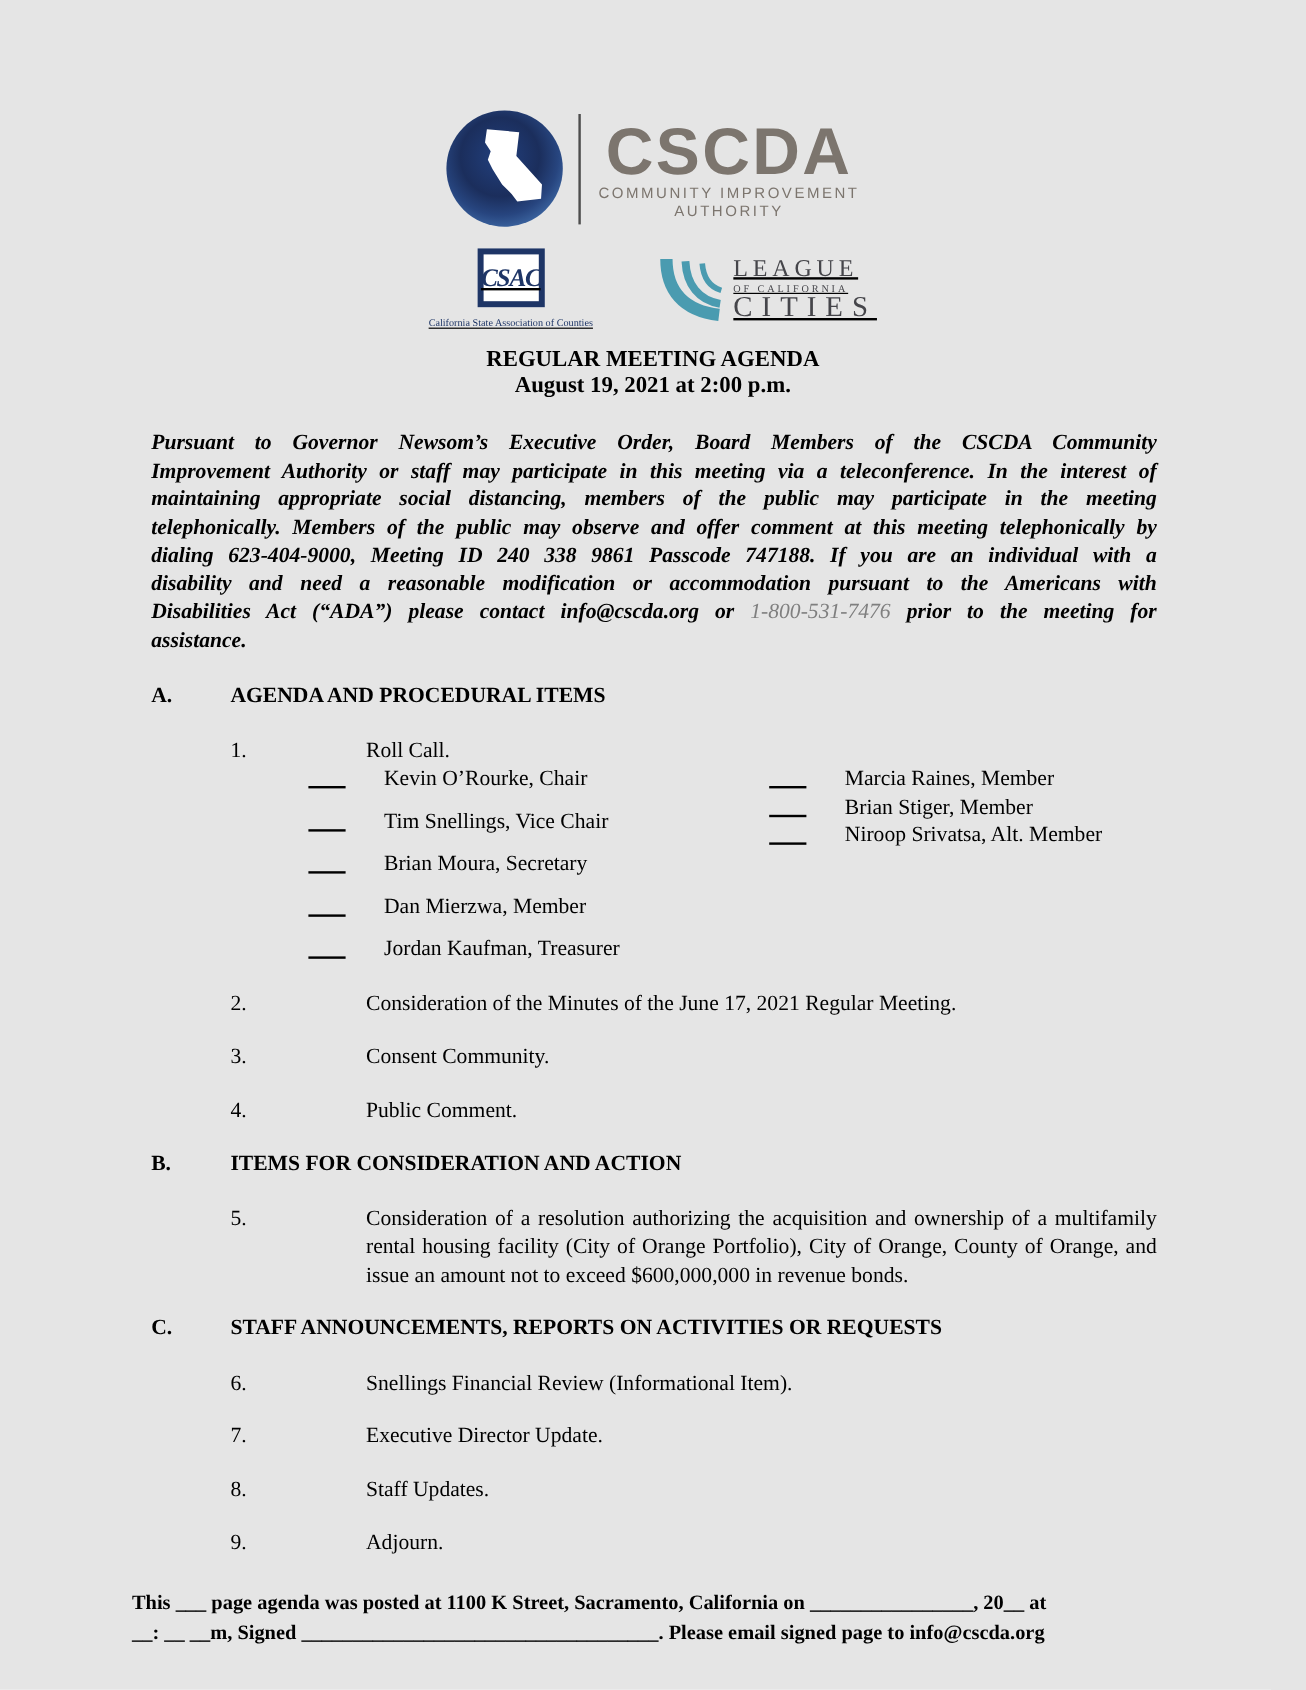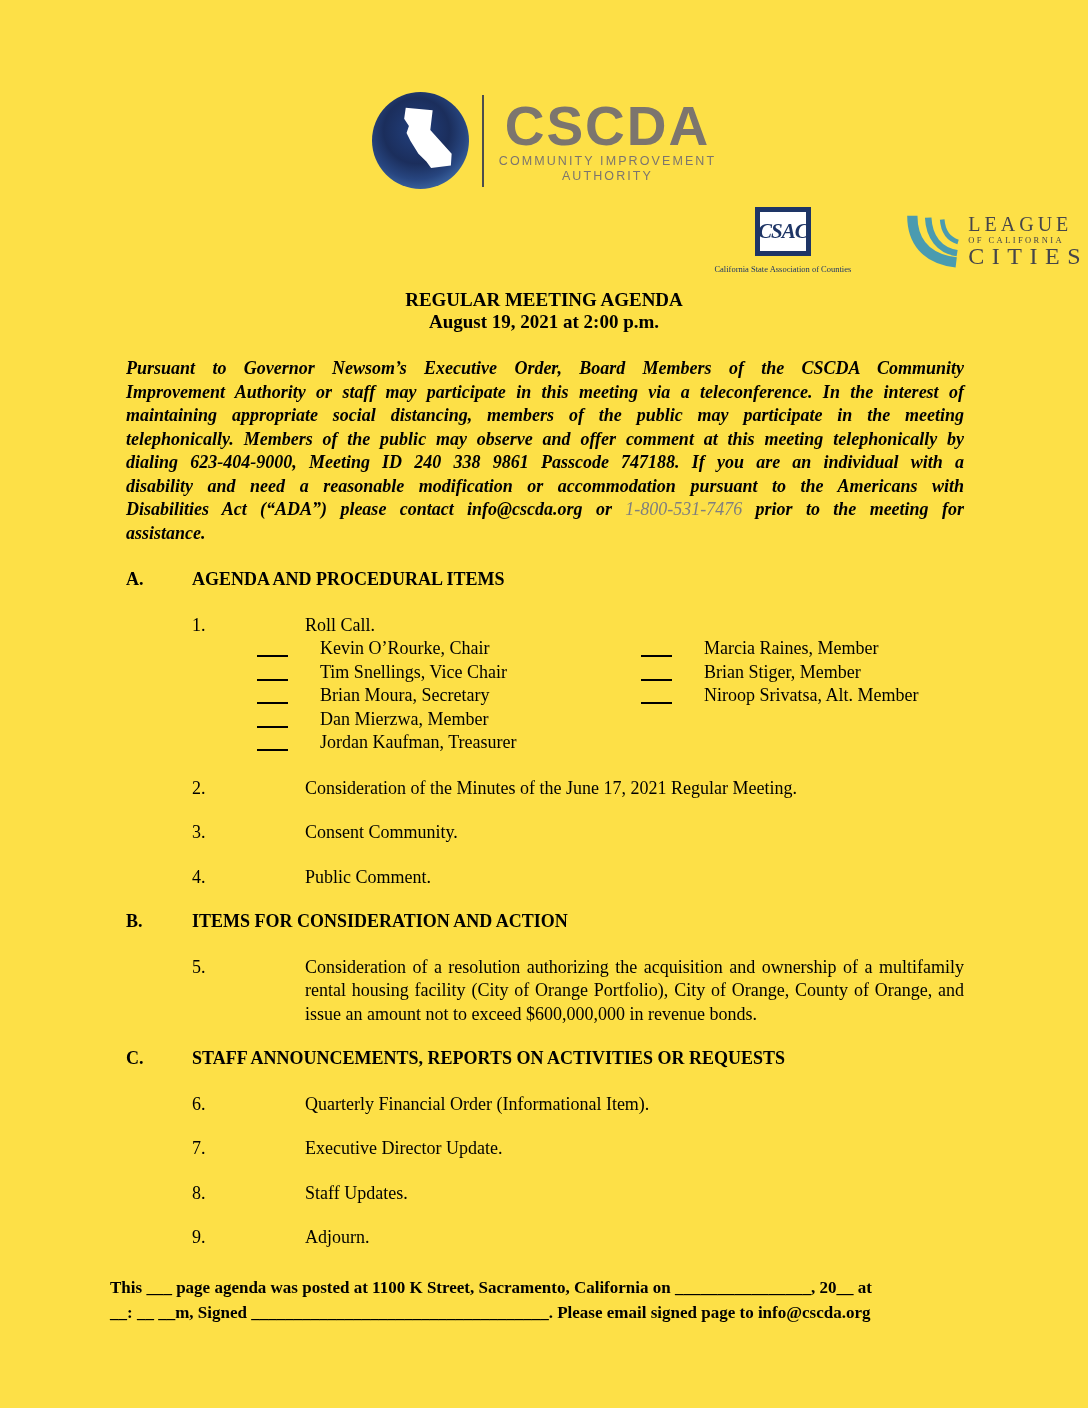--- a/index.html
+++ b/index.html
@@ -1,34 +1,34 @@
 <!DOCTYPE html>
 <html><head>
 <meta charset="utf-8">
 <style>
   * { box-sizing: border-box; margin: 0; padding: 0; }
   body { background: #ffffff; }
   .page {
-    width: 1088px; height: 1408px; background: #fde047; overflow: hidden;
+    width: 1088px; height: 1408px; background: #e5e5e5; overflow: hidden;
     font-family: "Liberation Serif", serif; color: #000; position: relative;
   }
 
   
   .logo-row { display: flex; justify-content: center; align-items: center; padding-top: 92px; }
   .logo-circle {
     width: 97px; height: 97px; border-radius: 50%; flex: none;
     background: radial-gradient(circle at 46% 40%, #22407e 0%, #1b2e5c 42%, #27457f 62%, #3f6aa6 80%, #6f9dce 93%, #8fb6de 100%);
     display: flex; align-items: center; justify-content: center;
   }
   .logo-divider { width: 2px; height: 92px; background: #4d4d4d; margin: 0 15px 0 13px; }
   .logo-textblock { text-align: center; font-family: "Liberation Sans", sans-serif; color: #7c756e; }
   .brand-name { font-size: 55px; font-weight: bold; letter-spacing: 2px; line-height: 56px; }
   .brand-tagline { font-size: 12.5px; letter-spacing: 2.1px; line-height: 15px; }
 
-  .partners { display: flex; justify-content: flex-end; align-items: center; gap: 52px; margin-top: 18px; }
+  .partners { display: flex; justify-content: center; align-items: center; gap: 52px; margin-top: 18px; text-decoration: underline; }
   .csac { display: flex; flex-direction: column; align-items: center; }
   .csac-box {
     width: 56px; height: 49px; border: 5px solid #1e3566;
     display: flex; align-items: center; justify-content: center; background: #fff;
   }
   .csac-acronym { font-family: "Liberation Serif", serif; font-style: italic; font-weight: bold;
     font-size: 21px; color: #1e3566; letter-spacing: -1px; }
   .csac-caption { font-size: 8.5px; color: #1e3566; margin-top: 8px; white-space: nowrap; }
 
   .league { display: flex; align-items: center; gap: 9px; }
@@ -54,21 +54,21 @@
   .sec { display: flex; font-weight: bold; margin-bottom: 22px; }
   .sec-letter { width: 66px; flex: none; }
   .sec-title { flex: 1; }
   .item { display: flex; margin-left: 66px; margin-bottom: 21px; }
   .item.no-mb { margin-bottom: 0; }
   .item-num { width: 65px; flex: none; }
   .item-text { flex: 1; text-align: justify; margin-left: 48px; }
 
   .rollcall { display: flex; margin-left: 131px; margin-bottom: 22px; }
   .rc-col { display: flex; flex-direction: column; }
-  .rc-left { width: 384px; flex: none; }
+  .rc-left { width: 384px; flex: none; gap: 12px; }
   .rc-row { display: flex; align-items: baseline; line-height: 23.5px; }
   .blank-line {
     display: inline-block; width: 31px; height: 10px; flex: none;
     border-bottom: 2px solid #000; margin-right: 32px; transform: translateY(3px);
   }
 
   
   .footer {
     margin: 25px 0 0 110px; width: 860px;
     font-weight: bold; font-size: 17px; line-height: 25px; white-space: nowrap;
@@ -193,21 +193,21 @@
       <span class="item-num">5.</span>
       <span class="item-text">Consideration of a resolution authorizing the acquisition and ownership of a multifamily rental housing facility (City of Orange Portfolio), City of Orange, County of Orange, and issue an amount not to exceed $600,000,000 in revenue bonds.</span>
     </div>
 
     <div class="sec">
       <span class="sec-letter">C.</span>
       <span class="sec-title">STAFF ANNOUNCEMENTS, REPORTS ON ACTIVITIES OR REQUESTS</span>
     </div>
     <div class="item">
       <span class="item-num">6.</span>
-      <span class="item-text">Quarterly Financial Order (Informational Item).</span>
+      <span class="item-text">Snellings Financial Review (Informational Item).</span>
     </div>
     <div class="item">
       <span class="item-num">7.</span>
       <span class="item-text">Executive Director Update.</span>
     </div>
     <div class="item">
       <span class="item-num">8.</span>
       <span class="item-text">Staff Updates.</span>
     </div>
     <div class="item">

